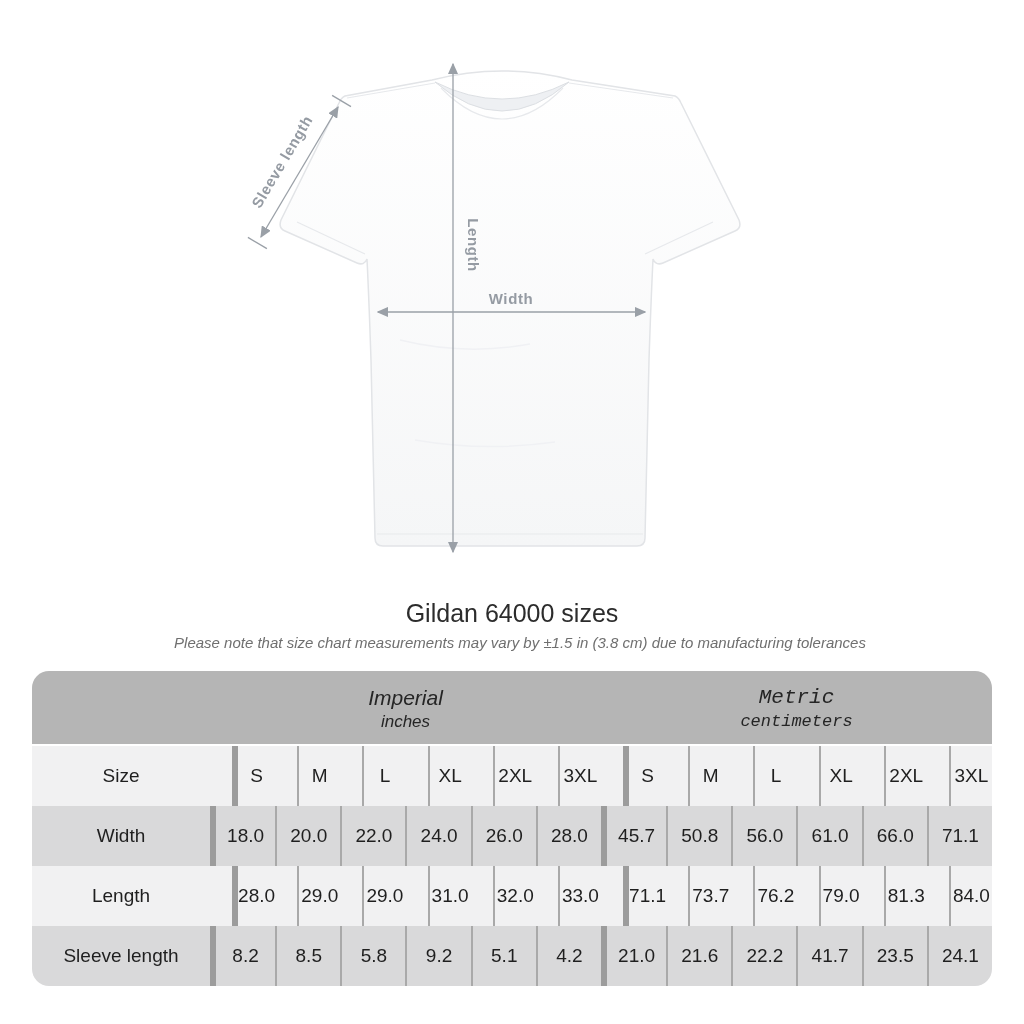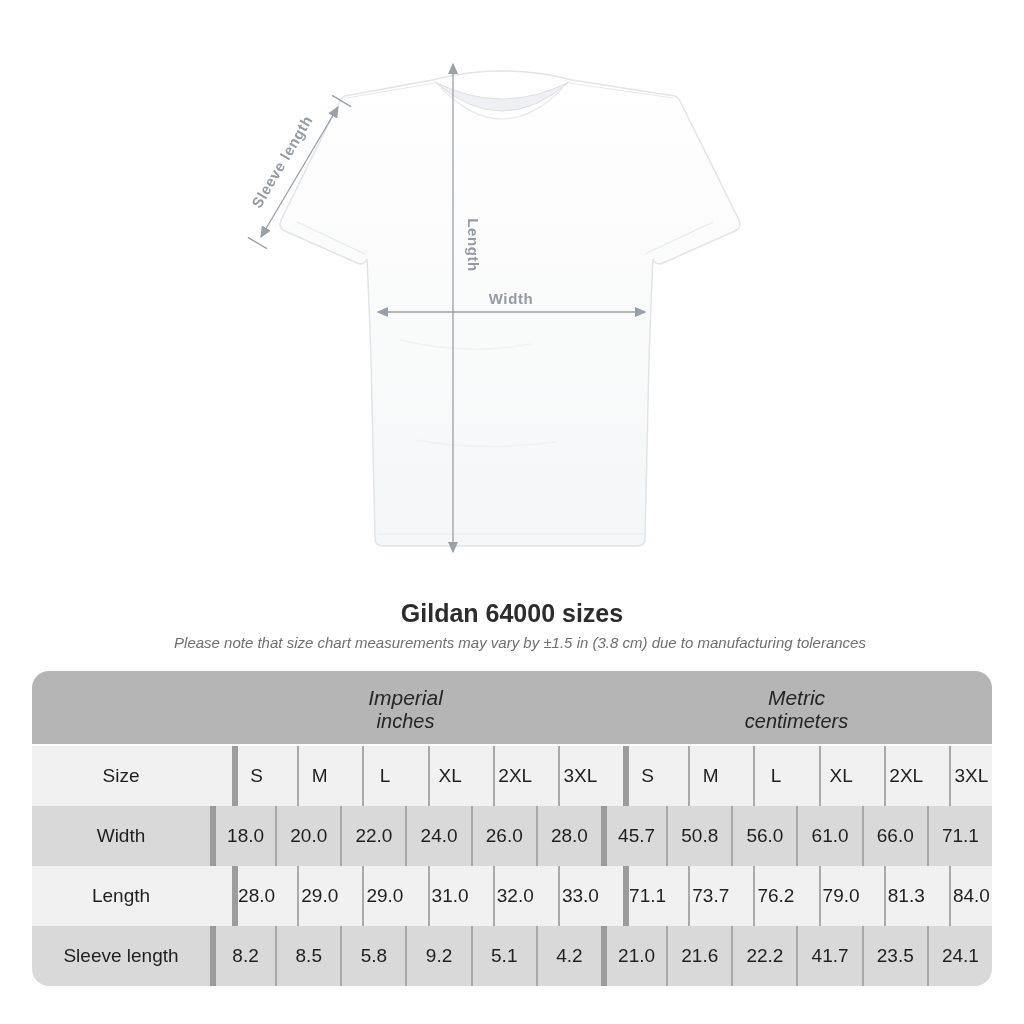--- a/index.html
+++ b/index.html
@@ -12,35 +12,35 @@
   .ann-arrow{fill:var(--annotation-line,#9aa0a7);}
   .ann-text{fill:var(--annotation,#959ba3);font-family:"Liberation Sans",sans-serif;
             font-weight:bold;font-size:15px;letter-spacing:.6px;}
   .shirt-body{fill:url(#shirtGrad);stroke:#e2e4e7;stroke-width:1.5;}
   .collar{fill:#eef0f3;stroke:#dcdfe3;stroke-width:1;}
   .seam{stroke:#e7e9ec;stroke-width:1.2;fill:none;}
   .wrinkle{stroke:#f0f1f4;stroke-width:1.5;fill:none;}
 
   
   #chart-title{position:absolute;top:599px;left:0;width:100%;text-align:center;
-    font-size:25px;font-weight:bold;color:var(--title-text,#2c2c2c);}
+    font-size:25px;font-weight:normal;color:var(--title-text,#2c2c2c);}
   #chart-note{position:absolute;top:634px;left:8px;width:100%;text-align:center;
     font-style:italic;font-size:15px;color:var(--note-text,#6f6f6f);}
 
   
   #size-table{position:absolute;top:671px;left:50%;transform:translateX(-50%);
     width:960px;border-radius:17px;overflow:hidden;}
   .thead{display:grid;grid-template-columns:178px repeat(12,1fr);
     height:73px;background:var(--header-bg,#b5b5b5);margin-bottom:2px;}
   .group{display:flex;flex-direction:column;align-items:center;justify-content:center;
     padding-top:2px;color:#252525;}
   .g-imperial{grid-column:2 / 8;}
-  .g-metric{grid-column:8 / 14;}
+  .g-metric{grid-column:8 / 14;font-family:Liberation Mono, monospace;}
   .gname{font-style:italic;font-size:21px;line-height:26px;}
-  .gunit{font-style:italic;font-size:20px;line-height:21px;}
+  .gunit{font-style:italic;font-size:17px;line-height:21px;}
   .tr{display:grid;grid-template-columns:178px repeat(12,1fr);height:60px;}
   .td{display:flex;align-items:center;justify-content:center;
     font-size:19px;color:var(--cell-text,#1f1f1f);}
   .c-thin{border-left:2px solid var(--divider-thin,#a9a9a9);}
   .c-thick{border-left:6px solid var(--divider-thick,#9c9c9c);}
   .r-light{background:var(--row-light,#f1f1f2);gap:22px;}
   .r-dark{background:var(--row-dark,#d9d9da);}
 </style>
 </head>
 <body>

